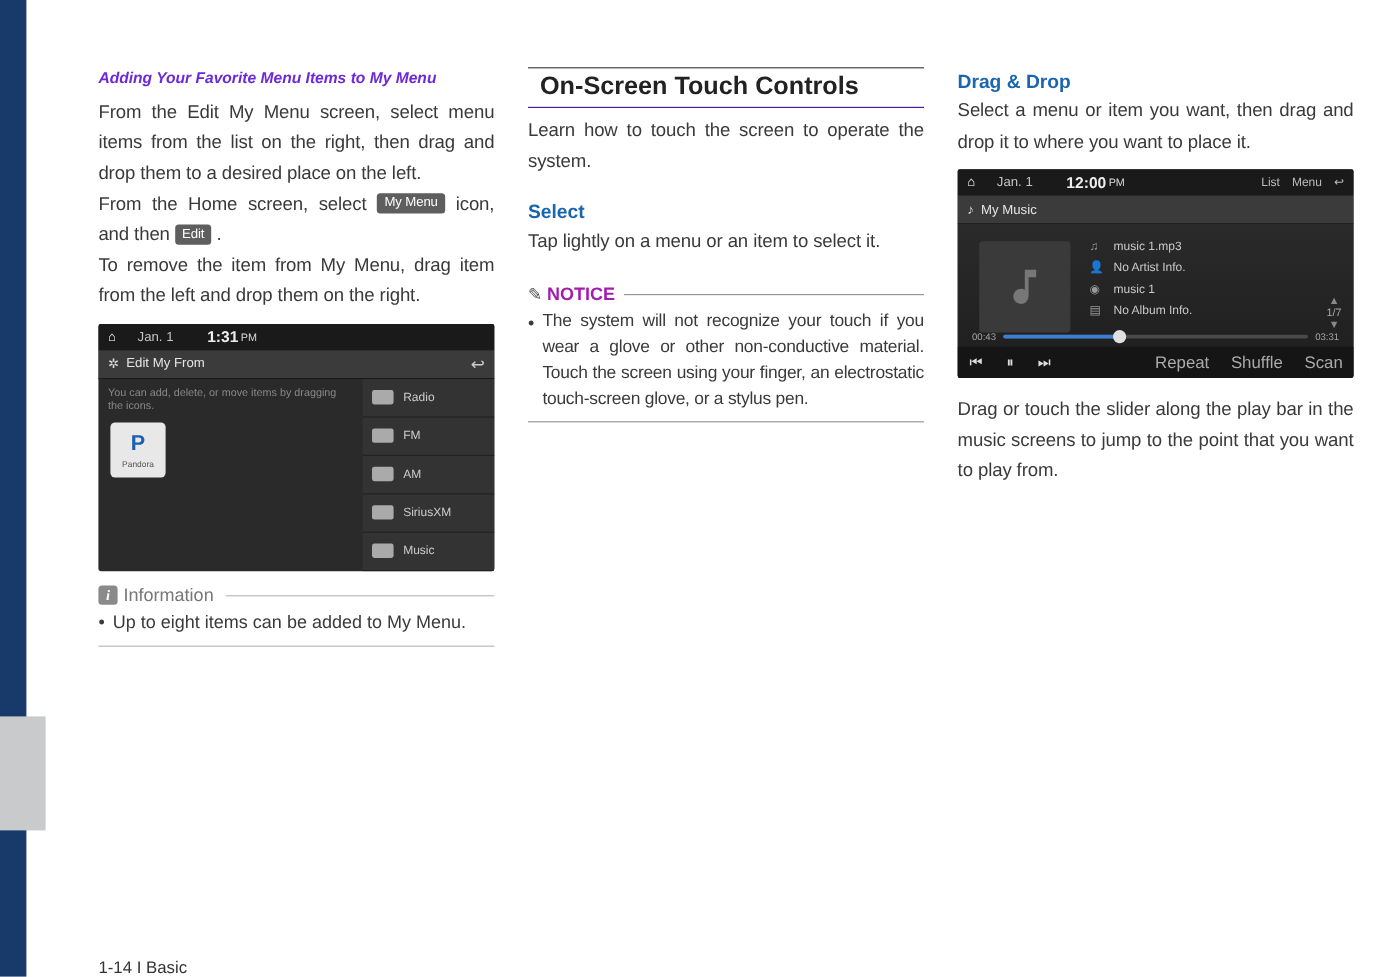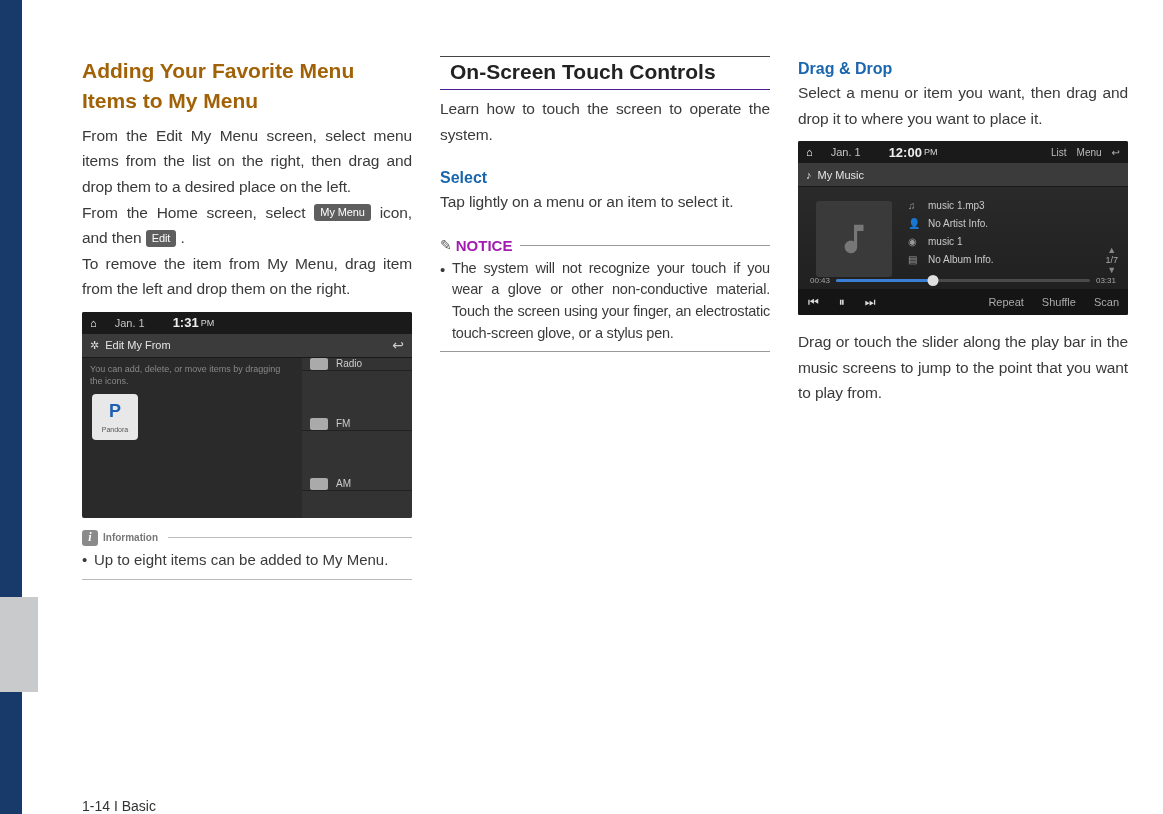--- a/index.html
+++ b/index.html
@@ -10,30 +10,30 @@
       height: 814px;
       position: relative;
       background: #fff;
       color: #333;
     }
     .left-bar { position:absolute; left:0; top:0; width:22px; height:100%; background:#183a6b; }
     .tab-marker { position:absolute; left:0; top:597px; width:38px; height:95px; background:#c9cacb; }
     .page { position:absolute; left:82px; top:56px; width:1060px; height:740px; }
     .columns { display:flex; gap:28px; }
     .col { width: 330px; }
-    h3.blue { color:#a16207; font-weight:bold; font-size:21px; line-height:1.45; margin-bottom:6px; }
+    h3.blue { color:#6d28d9; font-weight:bold; font-size:13px; line-height:1.45; margin-bottom:6px;font-style:italic; }
     h3.sub-blue { color:#1a66ae; font-weight:bold; font-size:16px; margin-top:8px; margin-bottom:2px; }
     .body-text { line-height:1.65; color:#3a3a3a; font-size:15.5px; letter-spacing:-0.1px; }
     .justify { text-align:justify; }
     .btn-chip { display:inline-block; background:#5e5e5e; color:#fff; font-size:11px; padding:1px 6px 2px; border-radius:3px; vertical-align:middle; line-height:14px; position:relative; top:-1px;}
     .section-title-wrap { border-top:1px solid #444; border-bottom:1px solid #4c1d95; padding:3px 0 5px 10px; margin-bottom:6px; }
     .section-title { font-weight:bold; font-size:21px; color:#222; }
     .info-header { display:flex; align-items:center; margin-top:12px; margin-bottom:2px; }
     .info-badge { display:inline-flex; align-items:center; justify-content:center; width:16px; height:16px; background:#8a8a8a; color:#fff; font-style:italic; font-family:Georgia,serif; font-size:12px; border-radius:3px; margin-right:5px; font-weight:bold;}
-    .info-label { font-weight:bold; color:#777; font-size:10px; }
+    .info-label { font-weight:normal; color:#777; font-size:15px; }
     .info-line { flex:1; height:1px; background:#bbb; margin-left:10px; }
     .info-bottom-line { height:1px; background:#bbb; margin-top:8px; }
     .bullet-row { display:flex; line-height:1.55; font-size:15px; color:#3a3a3a; }
     .bullet-dot { width:12px; flex-shrink:0; }
     .bullet-txt { flex:1; text-align:justify; }
     .notice-header { display:flex; align-items:center; margin-top:22px; margin-bottom:4px; }
     .pencil-icon { font-size:14px; color:#555; margin-right:4px; transform:rotate(0deg);}
     .notice-label { font-weight:bold; color:#a21caf; font-size:15px; }
     .notice-line { flex:1; height:1px; background:#999; margin-left:8px; }
     .notice-bottom { height:1px; background:#999; margin-top:6px; }
@@ -49,38 +49,38 @@
     .shot-topbar .spacer { flex:1; }
     .shot-topbar .tbtn { font-size:10px; color:#bbb; margin-left:10px;}
     .shot-subbar { display:flex; align-items:center; height:24px; background:#3b3b3b; padding:0 8px; border-bottom:1px solid #1a1a1a;}
     .shot-subbar .gear { margin-right:6px; color:#ddd;}
     .shot-subbar .lbl { color:#e5e5e5; font-size:11px;}
     .shot-subbar .back { margin-left:auto; color:#ccc; font-size:14px;}
     .edit-body { display:flex; height:160px; }
     .edit-left { flex:1; padding:6px 8px; font-size:9px; color:#888; line-height:1.3; position:relative;}
     .pandora-card { position:absolute; left:10px; top:36px; width:46px; height:46px; background:#e8e8e8; border-radius:4px; display:flex; flex-direction:column; align-items:center; justify-content:center; color:#1d5fb0; font-weight:bold; font-size:18px;}
     .pandora-card .plabel { font-size:7px; color:#555; font-weight:normal; margin-top:2px;}
-    .edit-right { width:110px; background:#333; display:flex; flex-direction:column;gap:47px;}
+    .edit-right { width:110px; background:#333; display:flex; flex-direction:column;}
     .rrow { flex:1; display:flex; align-items:center; padding:0 8px; border-bottom:1px solid #222; color:#ccc; font-size:10px;}
     .rrow .ricon { width:18px; height:12px; background:#aaa; border-radius:2px; margin-right:8px;}
     .music-body { height:128px; position:relative; background:linear-gradient(#2a2a2a,#1e1e1e); }
     .album-art { position:absolute; left:18px; top:14px; width:76px; height:76px; background:#3a3a3a; border-radius:3px; display:flex; align-items:center; justify-content:center;}
     .album-art svg { width:38px; height:38px; fill:#777; }
     .track-info { position:absolute; left:110px; top:10px; font-size:10px; color:#c9c9c9; line-height:1.8;}
     .track-info .trow { display:flex; align-items:center; }
     .track-info .tico { width:12px; margin-right:8px; color:#999; font-size:10px;}
     .page-ind { position:absolute; right:10px; top:58px; font-size:9px; color:#aaa; text-align:center;}
     .page-ind .arrow { display:block; color:#888;}
     .playbar { position:absolute; left:12px; right:12px; bottom:30px; display:flex; align-items:center; font-size:8px; color:#a5a5a5;}
     .slider { flex:1; height:3px; background:#4a4a4a; margin:0 6px; position:relative; border-radius:2px;}
     .slider-fill { position:absolute; left:0; top:0; height:100%; width:38%; background:#3b7fd4; border-radius:2px;}
     .slider-knob { position:absolute; left:38%; top:-4px; width:11px; height:11px; background:#e0e0e0; border-radius:50%; transform:translateX(-50%);}
     .ctrlbar { position:absolute; left:0; right:0; bottom:0; height:26px; background:#151515; display:flex; align-items:center; color:#bbb; font-size:9px;}
     .ctrlbar .cbtn { flex:0 0 auto; padding:0 10px; font-size:12px; color:#ddd;}
-    .ctrlbar .ctxt { flex:0 0 auto; padding:0 9px; font-size:11px; color:#aaa;}
+    .ctrlbar .ctxt { flex:0 0 auto; padding:0 9px; font-size:14px; color:#aaa;}
   </style>
 </head>
 <body>
 
 <div class="left-bar"></div>
 <div class="tab-marker"></div>
 
 <div class="page">
   <div class="columns">
 

